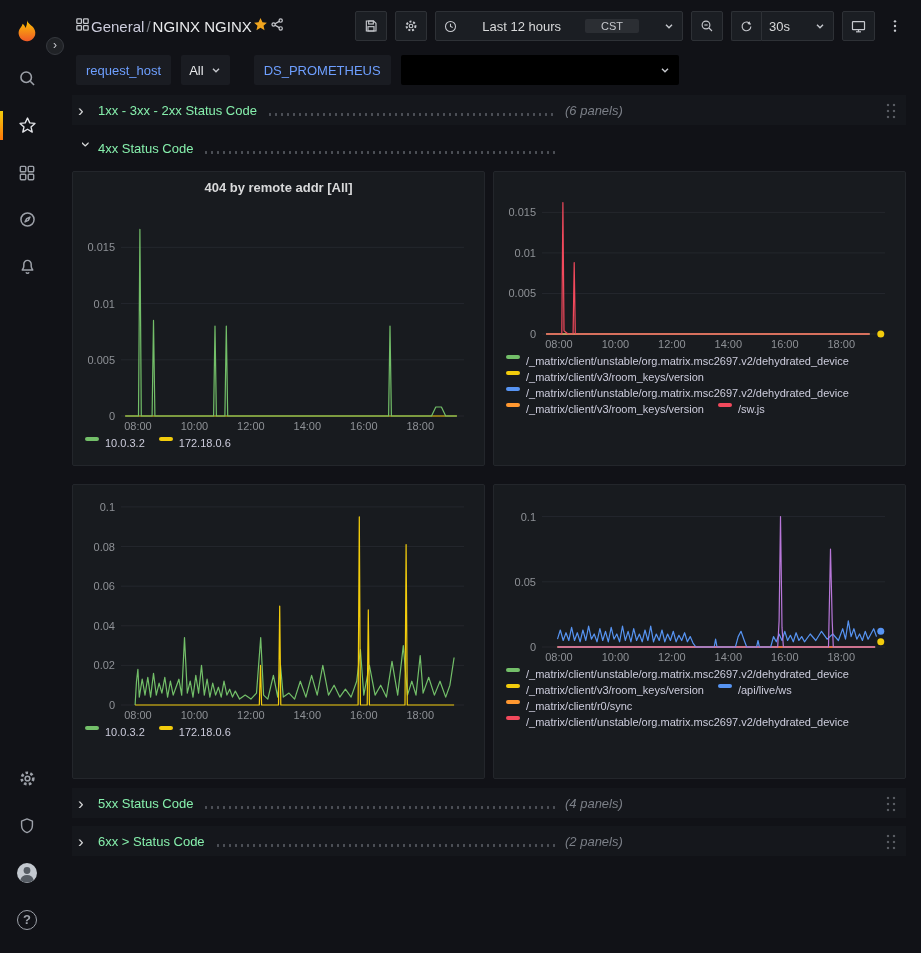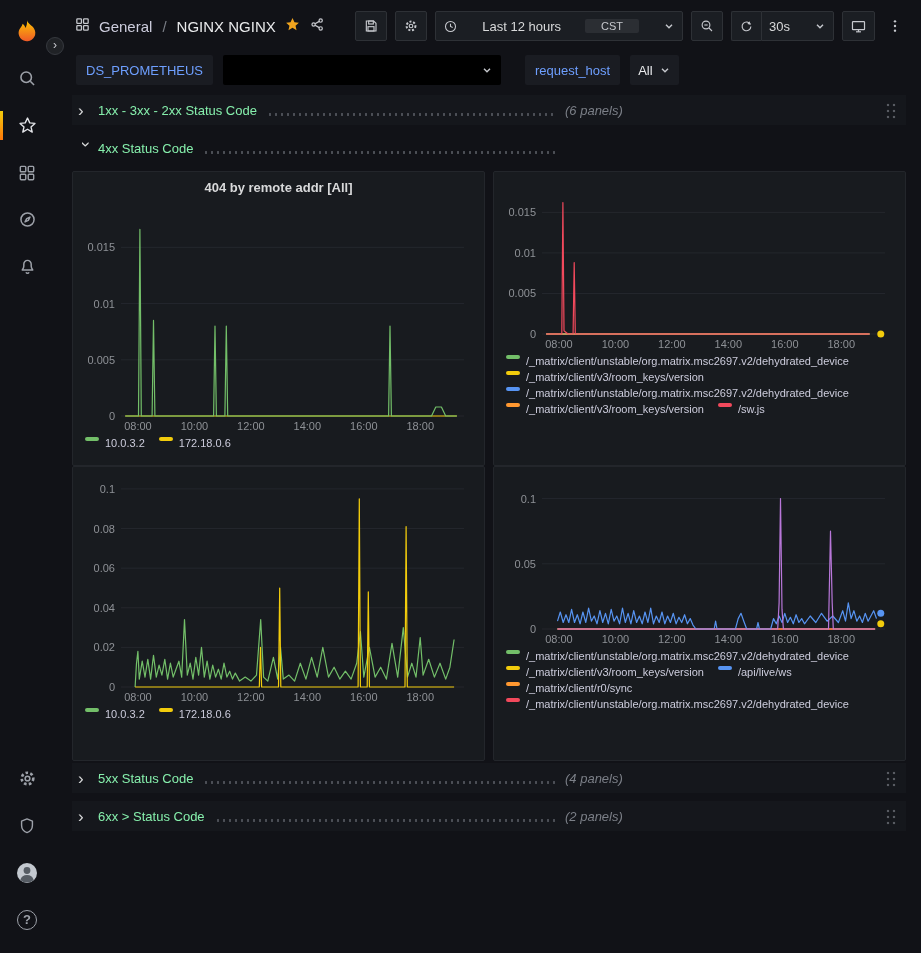--- a/index.html
+++ b/index.html
@@ -19,21 +19,21 @@
     background:#202226;border:1px solid #36393f;color:#c7c9ce;font-size:12px;line-height:15px;
     text-align:center;cursor:pointer;z-index:5}
   .side-bottom-spacer{margin-top:auto}
   .qmark{width:20px;height:20px;border:1.6px solid #9da1a9;border-radius:50%;color:#9da1a9;
     font-size:13px;font-weight:700;display:flex;align-items:center;justify-content:center}
 
   
   .main{flex:1;display:flex;flex-direction:column;min-width:0}
 
   .topbar{height:52px;flex:none;display:flex;align-items:center;padding:0 14px 0 20px}
-  .crumb{display:flex;align-items:center;gap:8px;font-size:15px}
+  .crumb{display:flex;align-items:center;gap:0;font-size:15px}
   .crumb .sect{color:#ccccdc}
   .crumb .sep{color:#7b7f87;margin:0 2px}
   .crumb .title{color:#e9eaec;font-weight:400}
   .tb-right{margin-left:auto;display:flex;align-items:center;gap:8px}
   button{font-family:inherit}
   .tb-btn{height:30px;min-width:30px;display:flex;align-items:center;justify-content:center;gap:24px;
     background:#1b1e23;border:1px solid #2e3136;border-radius:2px;color:#d8d9da;font-size:13px;
     padding:0 7px;cursor:pointer}
   .tb-btn svg{display:block}
   .btn-group{display:flex}
@@ -59,21 +59,21 @@
   .row-left{display:flex;align-items:center;width:487px;min-width:0}
   .row-chev{width:16px;color:#d8d9da;font-size:17px;line-height:1;margin-right:4px;flex:none}
   .row-chev.open{transform:rotate(90deg) translateX(1px)}
   .row-title{font-weight:400;font-size:13px;color:#86efac;white-space:nowrap}
   .dots{flex:1;height:3px;margin:8px 10px 0;background-image:radial-gradient(circle,#4c4f56 1.1px,transparent 1.4px);
     background-size:6px 3px;background-repeat:repeat-x}
   .row-count{font-style:italic;font-size:13px;color:#7b7f87;white-space:nowrap}
   .drag{margin-left:auto;width:11px;height:17px;flex:none;cursor:grab;
     background-image:radial-gradient(circle,#585b62 1.3px,transparent 1.6px);background-size:6px 6px}
 
-  .panel-grid{display:grid;grid-template-columns:413px 413px;gap:0 8px;margin-bottom:2px}
+  .panel-grid{display:grid;grid-template-columns:413px 413px;gap:18px 8px;margin-bottom:9px}
   .panel{width:413px;height:295px;background:#181b1f;border:1px solid #23262b;border-radius:2px;
     padding:4px 8px 0;overflow:hidden;display:flex;flex-direction:column}
   .panel-title{height:24px;line-height:24px;text-align:center;font-size:13px;font-weight:700;
     color:#d8d9da;white-space:nowrap;overflow:hidden;cursor:pointer}
   svg.chart{flex:none}
   .legend{display:flex;flex-wrap:wrap;gap:4px 14px;margin-top:3px;padding-left:4px;overflow:hidden}
   .legend-item{display:flex;align-items:flex-start;gap:6px;white-space:nowrap;cursor:pointer}
   .legend-item .swatch{width:14px;height:4px;border-radius:2px;flex:none}
   .legend-item .lbl{font-size:11px;color:#ccccdc}
 </style>
@@ -253,31 +253,31 @@
             <circle cx="12" cy="5" r="1.8"></circle>
               <circle cx="12" cy="12" r="1.8"></circle>
               <circle cx="12" cy="19" r="1.8"></circle>
           </svg>
           </button>
       </div>
     </header>
 
     <div class="subbar">
       <div class="var-group">
-        <span class="var-label">DS_PROMETHEUS</span>
-        <span class="var-value redacted">
-          <svg width="12" height="12" viewBox="0 0 14 14" fill="none" stroke="#c7c9ce" stroke-width="1.6">
-            <polyline points="3.5,5.5 7,9 10.5,5.5"></polyline>
-            </svg>
-        </span>
-      </div>
-      <div class="var-group">
         <span class="var-label">request_host</span>
         <span class="var-value">
           <span>All</span>
+          <svg width="12" height="12" viewBox="0 0 14 14" fill="none" stroke="#c7c9ce" stroke-width="1.6">
+            <polyline points="3.5,5.5 7,9 10.5,5.5"></polyline>
+            </svg>
+        </span>
+      </div>
+      <div class="var-group">
+        <span class="var-label">DS_PROMETHEUS</span>
+        <span class="var-value redacted">
           <svg width="12" height="12" viewBox="0 0 14 14" fill="none" stroke="#c7c9ce" stroke-width="1.6">
             <polyline points="3.5,5.5 7,9 10.5,5.5"></polyline>
             </svg>
         </span>
       </div>
     </div>
 
     <div class="content">
 
       <div class="row-header">

